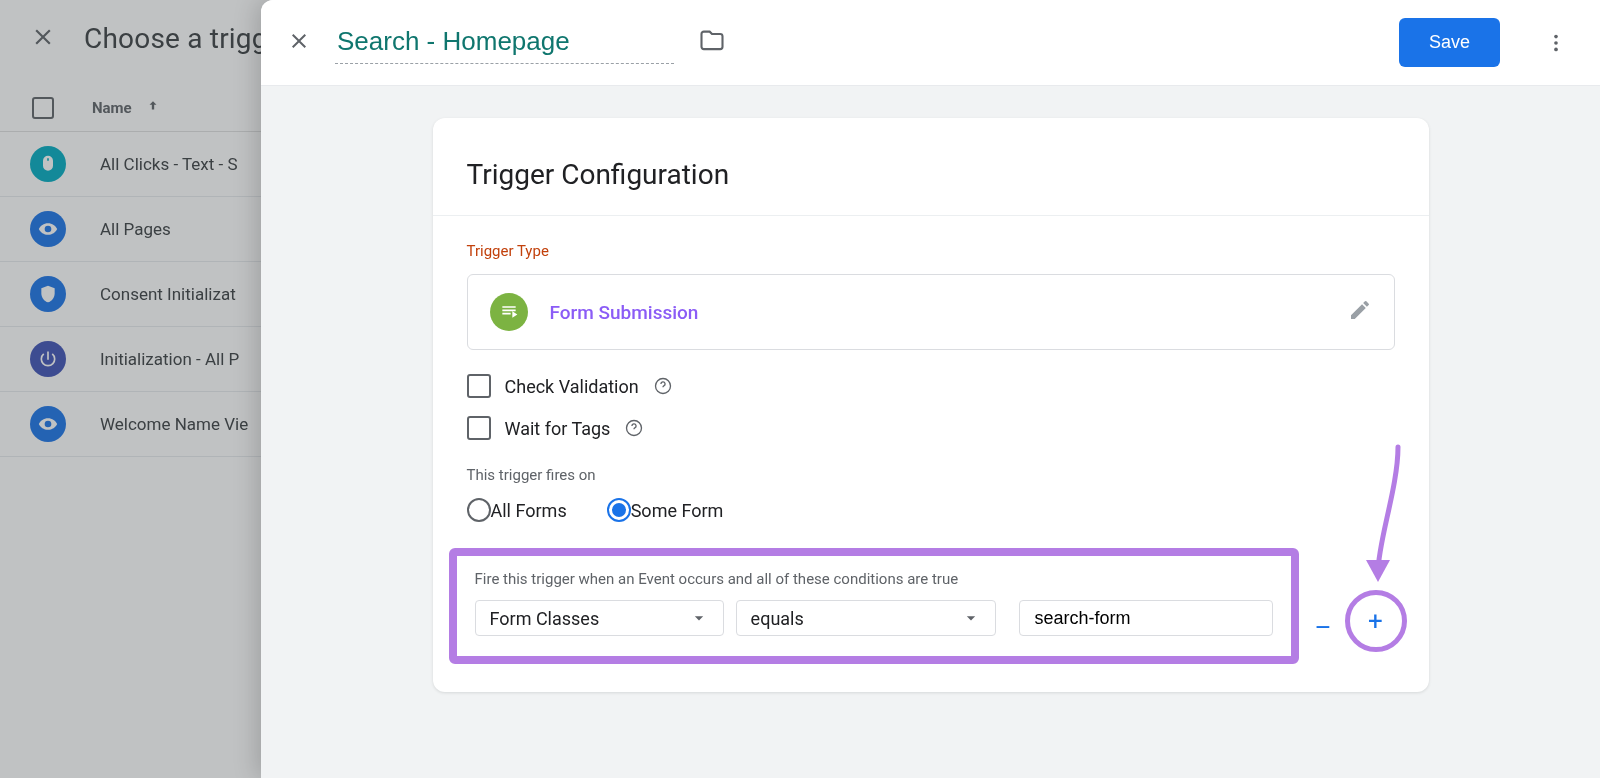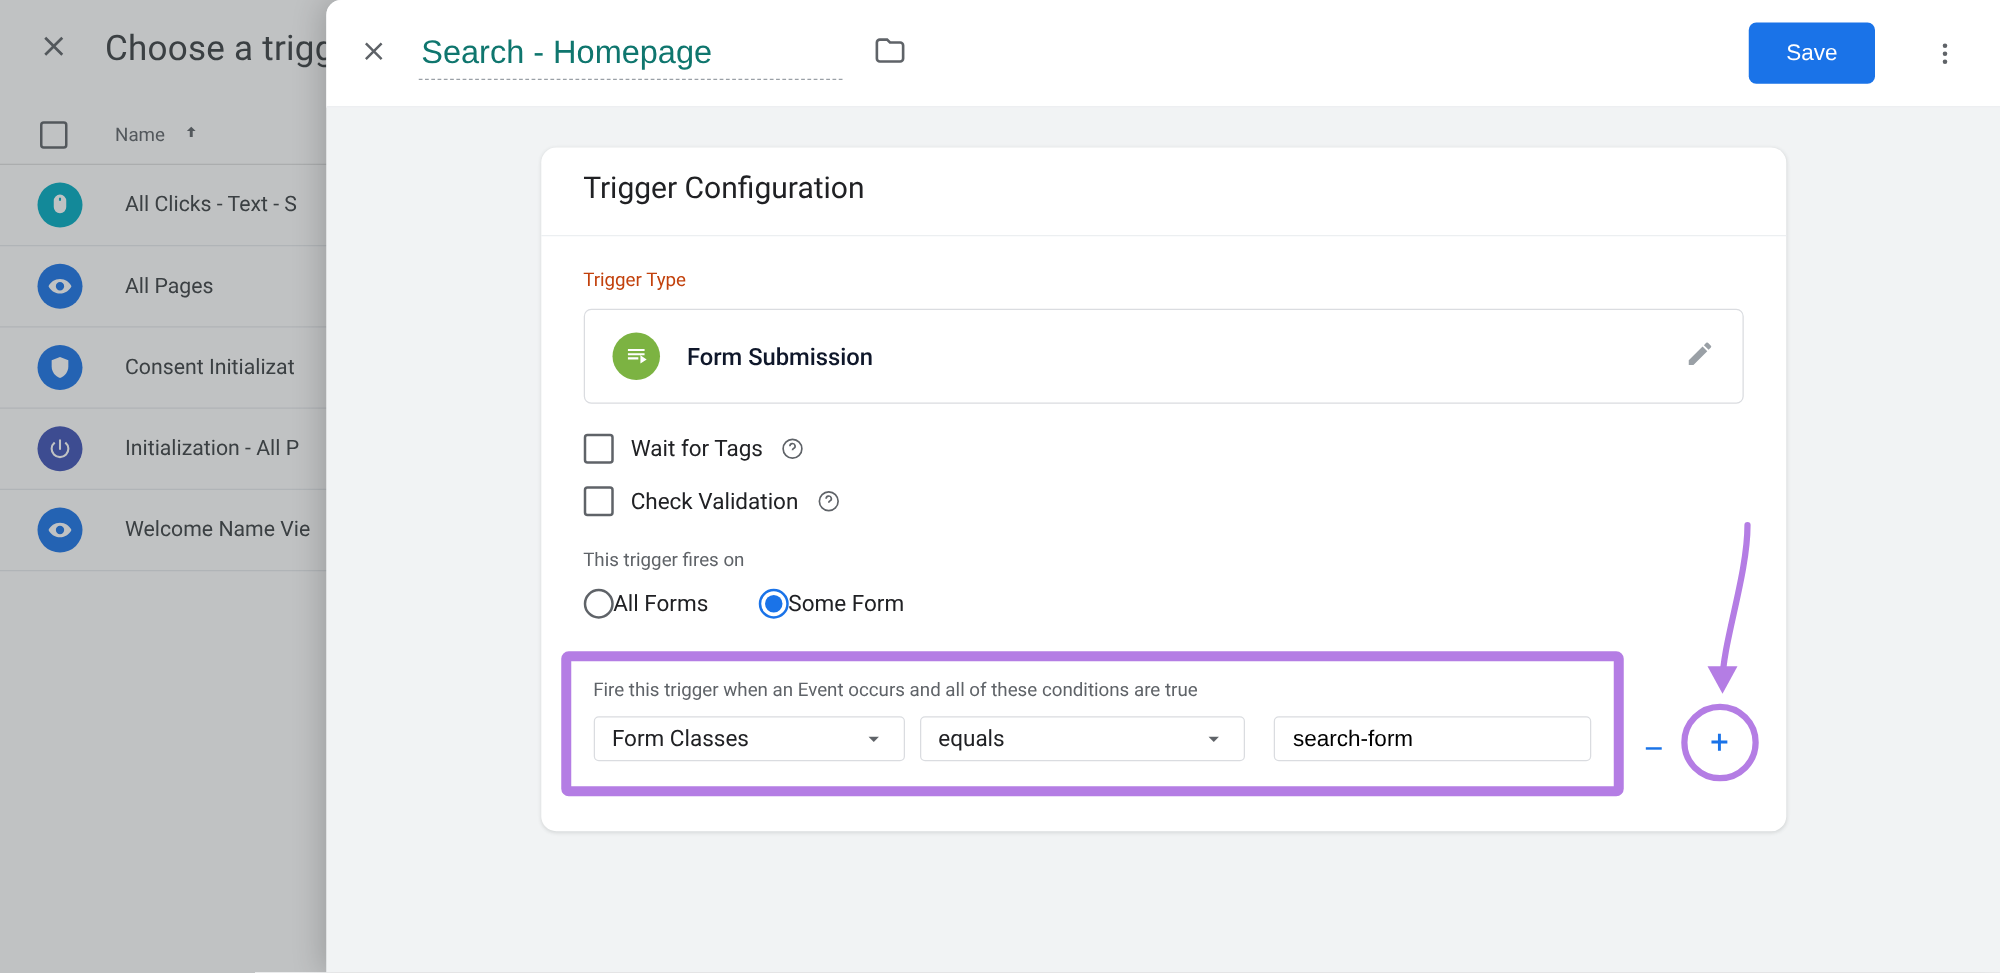--- a/index.html
+++ b/index.html
@@ -38,21 +38,21 @@
     padding: 12px 32px;
     border-bottom: 1px solid #e0e0e0;
   }
   .chk {
     width: 22px; height: 22px;
     border: 2.5px solid #5f6368;
     border-radius: 3px;
   }
   .list-head .col {
     font-size: 15px;
-    font-weight: 400;
+    font-weight: 700;
     color: #5f6368;
     display:flex; align-items:flex-start; gap:14px;
   }
   .list-row {
     display: flex;
     align-items: center;
     gap: 34px;
     padding: 14px 30px;
     border-bottom: 1px solid #e8eaed;
     font-size: 17px;
@@ -128,22 +128,22 @@
   
   .card {
     background:#fff;
     border-radius:12px;
     margin: 32px auto 0 auto;
     width: 996px;
     box-shadow: 0 1px 3px rgba(60,64,67,.15);
     padding-bottom: 28px;
   }
   .card-title {
-    font-size: 24px;
-    padding: 18px 34px 24px 34px;
+    font-size: 28px;
+    padding: 40px 34px 24px 34px;
     color:#202124;
   }
   .card-sep { border-top:1px solid #eceff1; }
   .section-label {
     padding: 26px 34px 14px 34px;
     color:#c2410c;
     font-size:15px;
   }
   .type-row {
     margin: 0 34px;
@@ -154,21 +154,21 @@
     padding: 18px 22px;
     gap: 22px;
   }
   .type-icon {
     width:38px; height:38px;
     border-radius:50%;
     background:#7cb342;
     display:flex; align-items:center; justify-content:center;
   }
   .type-icon svg { width:20px; height:20px; fill:#fff; }
-  .type-name { font-size:19px; font-weight:500; color:#0f172a; flex:1; }
+  .type-name { font-size:19px; font-weight:500; color:#8b5cf6; flex:1; }
   .pencil svg { width:24px; height:24px; fill:#9aa0a6; }
 
   .opts { padding: 24px 34px 0 34px; display:flex; flex-direction:column; gap:18px; }
   .opt-row { display:flex; align-items:center; gap:14px; font-size:18px; color:#202124; }
   .chkbox {
     width:24px; height:24px;
     border:2.5px solid #5f6368;
     border-radius:3px;
   }
   .help { width:20px; height:20px; }
@@ -371,29 +371,29 @@
       <span class="pencil">
         <svg viewBox="0 0 24 24">
             <path d="M3 17.25V21h3.75L17.81 9.94l-3.75-3.75L3 17.25zM20.71 7.04a1 1 0 0 0 0-1.41l-2.34-2.34a1 1 0 0 0-1.41 0l-1.83 1.83 3.75 3.75 1.83-1.83z"></path>
           </svg>
       </span>
     </div>
 
     <div class="opts">
       <label class="opt-row">
         <span class="chkbox"></span>
-        <span>Wait for Tags</span>
+        <span>Check Validation</span>
         <span class="help"><svg viewBox="0 0 24 24">
               <circle cx="12" cy="12" r="9"></circle>
               <path d="M9.5 9.5a2.5 2.5 0 1 1 3.5 2.3c-.8.4-1 .9-1 1.7M12 17h.01"></path>
             </svg></span>
       </label>
       <label class="opt-row">
         <span class="chkbox"></span>
-        <span>Check Validation</span>
+        <span>Wait for Tags</span>
         <span class="help"><svg viewBox="0 0 24 24">
               <circle cx="12" cy="12" r="9"></circle>
               <path d="M9.5 9.5a2.5 2.5 0 1 1 3.5 2.3c-.8.4-1 .9-1 1.7M12 17h.01"></path>
             </svg></span>
       </label>
     </div>
 
     <div class="fires-label">This trigger fires on</div>
     <div class="radio-row">
       <label class="radio-opt">

